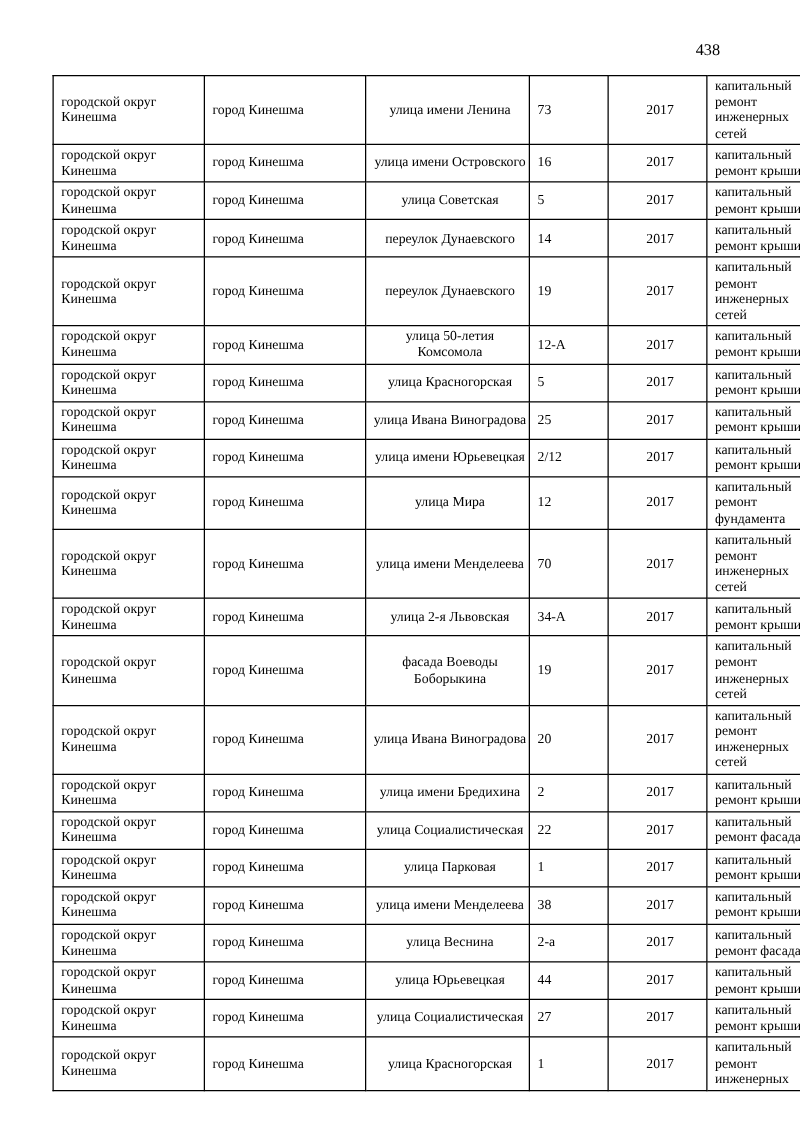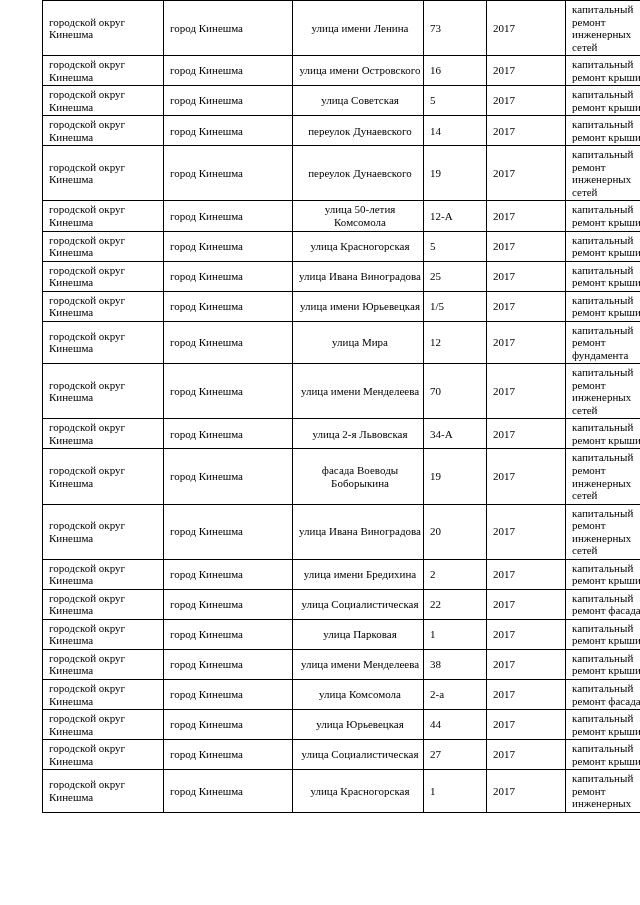--- a/index.html
+++ b/index.html
@@ -37,27 +37,28 @@
     font-size: 11px;
     line-height: 1.14;
     vertical-align: middle;
     padding: 2px 2px 2px 6px;
     word-wrap: break-word;
   }
   td.col-district { width: 112px; padding-left: 7px; font-family: Liberation Serif, serif; }
   td.col-city     { width: 120px; padding-left: 11px; margin-top: 46px; }
   td.col-street   { width: 122px; padding-left: 6px; text-align: center; }
   td.col-house    { width: 54px;  text-align: left; padding: 2px; }
-  td.col-year     { width: 70px;  text-align: left; padding: 2px; }
+  td.col-year     { width: 70px;  text-align: center; padding: 2px; }
   td.col-work     { width: 78px;  padding: 2px 2px 2px 3px; }
 </style>
 </head>
 <body>
 
 <div class="page">
+  <div class="page-number">438</div>
 
   <table class="repair-table">
     <tbody>
         <tr>
           <td class="col-district">городской округ Кинешма</td>
           <td class="col-city">город Кинешма</td>
           <td class="col-street">улица имени Ленина</td>
           <td class="col-house">73</td>
           <td class="col-year">2017</td>
           <td class="col-work">капитальный ремонт инженерных сетей</td>
@@ -115,21 +116,21 @@
           <td class="col-city">город Кинешма</td>
           <td class="col-street">улица Ивана Виноградова</td>
           <td class="col-house">25</td>
           <td class="col-year">2017</td>
           <td class="col-work">капитальный ремонт крыши</td>
         </tr>
         <tr>
           <td class="col-district">городской округ Кинешма</td>
           <td class="col-city">город Кинешма</td>
           <td class="col-street">улица имени Юрьевецкая</td>
-          <td class="col-house">1/5</td>
+          <td class="col-house">2/12</td>
           <td class="col-year">2017</td>
           <td class="col-work">капитальный ремонт крыши</td>
         </tr>
         <tr>
           <td class="col-district">городской округ Кинешма</td>
           <td class="col-city">город Кинешма</td>
           <td class="col-street">улица Мира</td>
           <td class="col-house">12</td>
           <td class="col-year">2017</td>
           <td class="col-work">капитальный ремонт фундамента</td>
@@ -194,21 +195,21 @@
           <td class="col-district">городской округ Кинешма</td>
           <td class="col-city">город Кинешма</td>
           <td class="col-street">улица имени Менделеева</td>
           <td class="col-house">38</td>
           <td class="col-year">2017</td>
           <td class="col-work">капитальный ремонт крыши</td>
         </tr>
         <tr>
           <td class="col-district">городской округ Кинешма</td>
           <td class="col-city">город Кинешма</td>
-          <td class="col-street">улица Комсомола</td>
+          <td class="col-street">улица Веснина</td>
           <td class="col-house">2-а</td>
           <td class="col-year">2017</td>
           <td class="col-work">капитальный ремонт фасада</td>
         </tr>
         <tr>
           <td class="col-district">городской округ Кинешма</td>
           <td class="col-city">город Кинешма</td>
           <td class="col-street">улица Юрьевецкая</td>
           <td class="col-house">44</td>
           <td class="col-year">2017</td>

